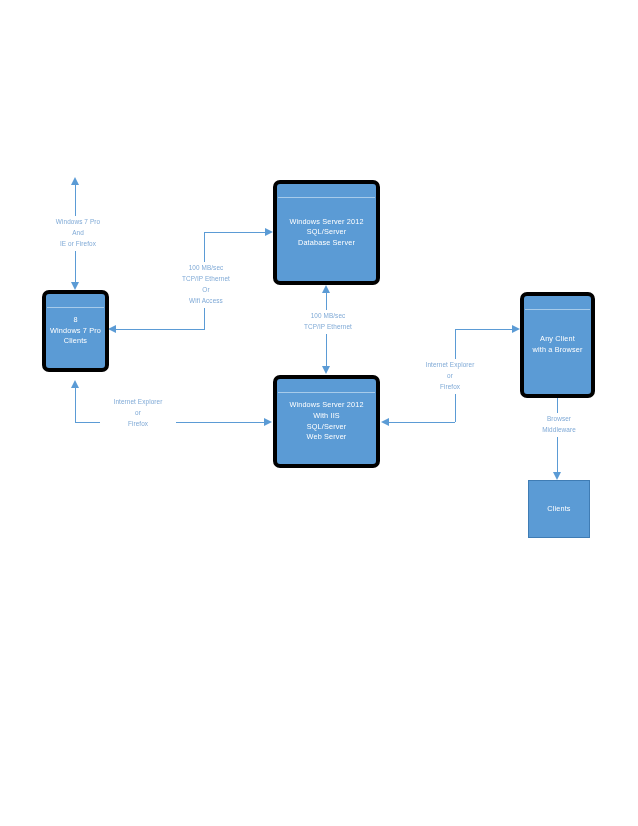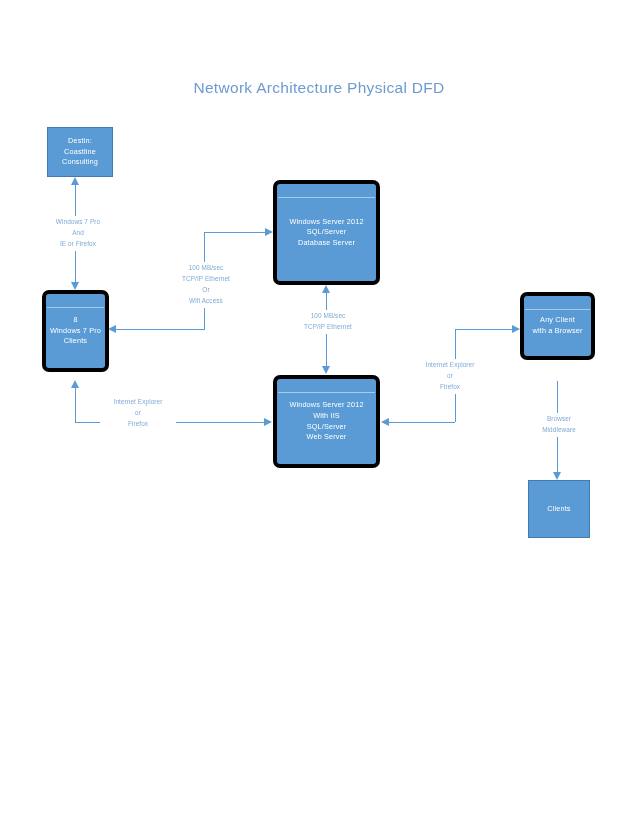--- a/index.html
+++ b/index.html
@@ -118,21 +118,20 @@
     padding: 1px 2px;
     z-index: 4;
     letter-spacing: 0.1px;
   }
 </style>
 </head>
 <body>
 
 <div id="canvas">
 
-  <div id="diagram-title">Network Architecture Physical DFD</div>
 
   <div class="seg v" style="left:75px; top:185px; height:98px;"></div>
   <div class="arrow up" style="left:71px; top:177px;"></div>
   <div class="arrow down" style="left:71px; top:282px;"></div>
   <div class="edge-label" style="left:41px; top:216px; width:70px;">
     <div style="white-space:pre-line;">Windows 7 Pro
 And
 IE or Firefox</div>
   </div>
 
@@ -179,46 +178,41 @@
 Firefox</div>
   </div>
 
   <div class="seg v" style="left:557px; top:381px; height:92px;"></div>
   <div class="arrow down" style="left:553px; top:472px;"></div>
   <div class="edge-label" style="left:520px; top:413px; width:74px;">
     <div style="white-space:pre-line;">Browser
 Middleware</div>
   </div>
 
-  <div class="node rect" style="left:47px; top:127px; width:66px; height:50px;">
-    <div class="label" style="white-space:pre-line;">Destin:
-Coastline
-Consulting</div>
-  </div>
 
   <div class="node server" style="left:42px; top:290px; width:67px; height:82px;">
     <div class="label" style="white-space:pre-line;">8
 Windows 7 Pro
 Clients</div>
   </div>
 
   <div class="node server" style="left:273px; top:180px; width:107px; height:105px;">
     <div class="label" style="white-space:pre-line;">Windows Server 2012
 SQL/Server
 Database Server</div>
   </div>
 
   <div class="node server" style="left:273px; top:375px; width:107px; height:93px;">
     <div class="label" style="white-space:pre-line;">Windows Server 2012
 With IIS
 SQL/Server
 Web Server</div>
   </div>
 
-  <div class="node server" style="left:520px; top:292px; width:75px; height:68px;">
+  <div class="node server" style="left:520px; top:292px; width:75px; height:106px;">
     <div class="label" style="white-space:pre-line;">Any Client
 with a Browser</div>
   </div>
 
   <div class="node rect" style="left:528px; top:480px; width:62px; height:58px;">
     <div class="label" style="white-space:pre-line;">Clients</div>
   </div>
 
 </div>
 

